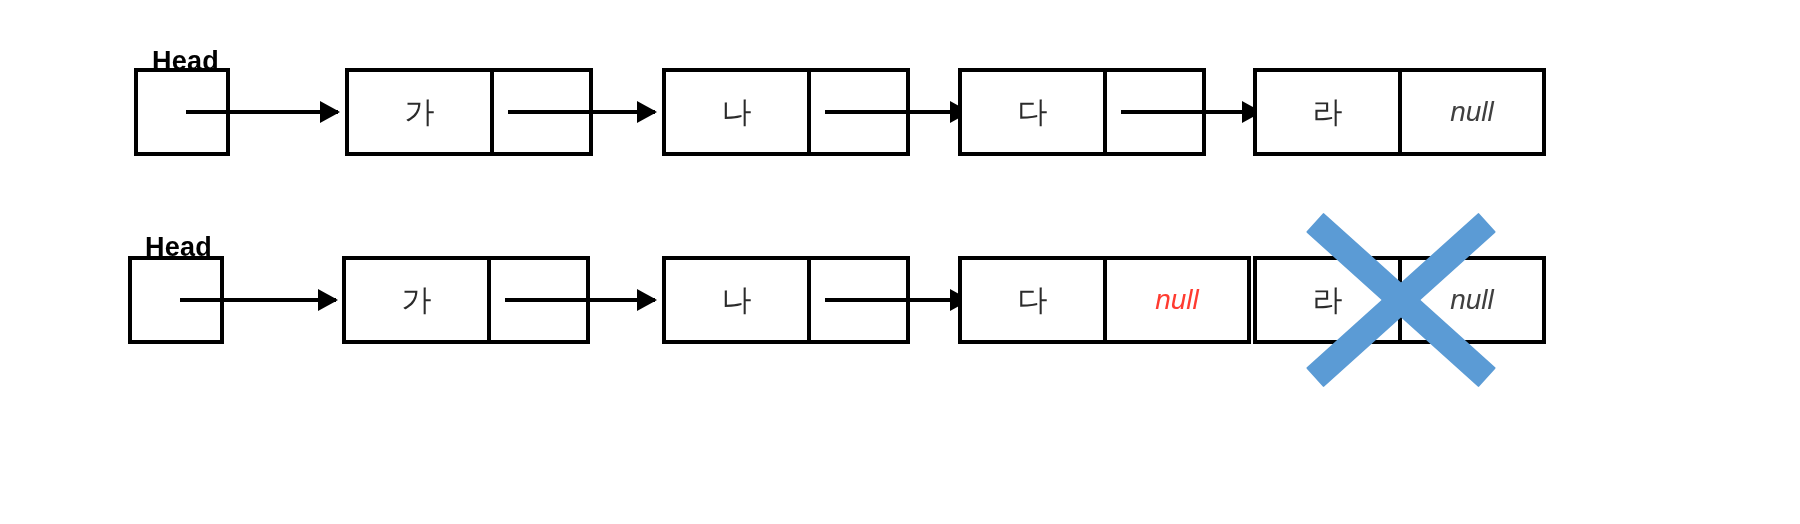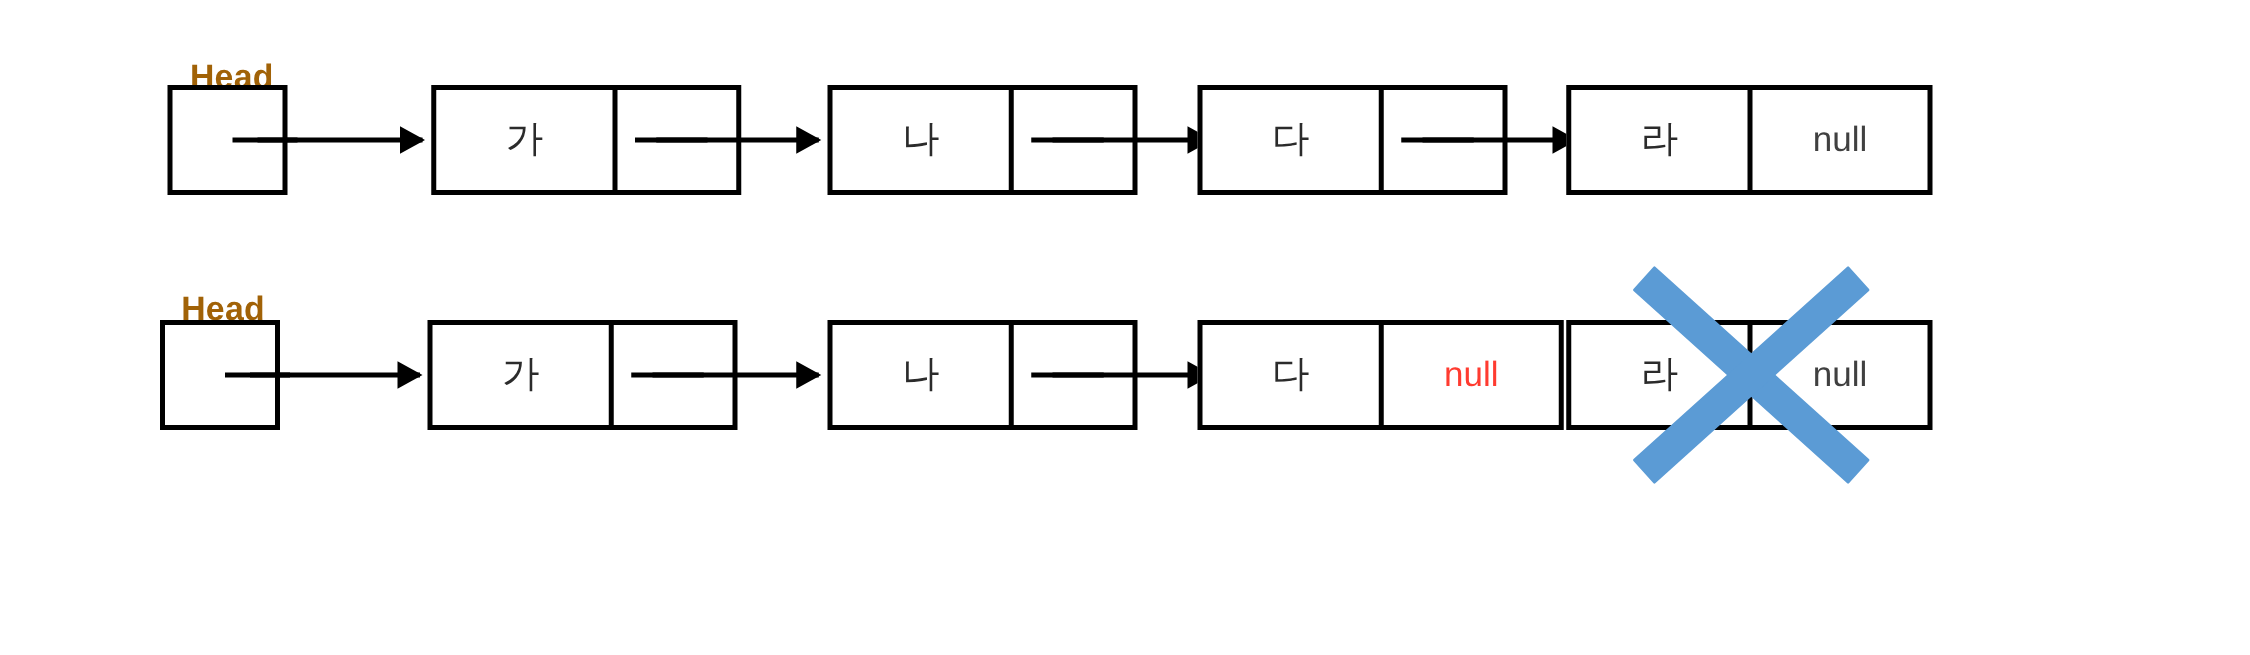--- a/index.html
+++ b/index.html
@@ -31,21 +31,21 @@
     height: 170px;
   }
   #row-before { top: 20px; }
   #row-after  { top: 212px; }
 
   
   .head-label {
     position: absolute;
     font-size: 27px;
     font-weight: bold;
-    color: #a16207;
+    color: #000000;
     letter-spacing: 0.2px;
     line-height: 1;
     white-space: nowrap;
   }
 
   
   .head-box {
     position: absolute;
     box-sizing: border-box;
     width: 96px;
@@ -70,20 +70,21 @@
     align-items: center;
     justify-content: center;
     position: relative;
   }
   .cell-data {
     width: 145px;
     border-right: 4px solid #000000;
   }
   .cell-next {
     width: 95px;
+    font-style: italic;
   }
   .cell-next.wide {
     width: 140px;
   }
 
   .cell-text {
     font-size: 30px;
     color: #2b2b2b;
     line-height: 1;
     white-space: nowrap;

